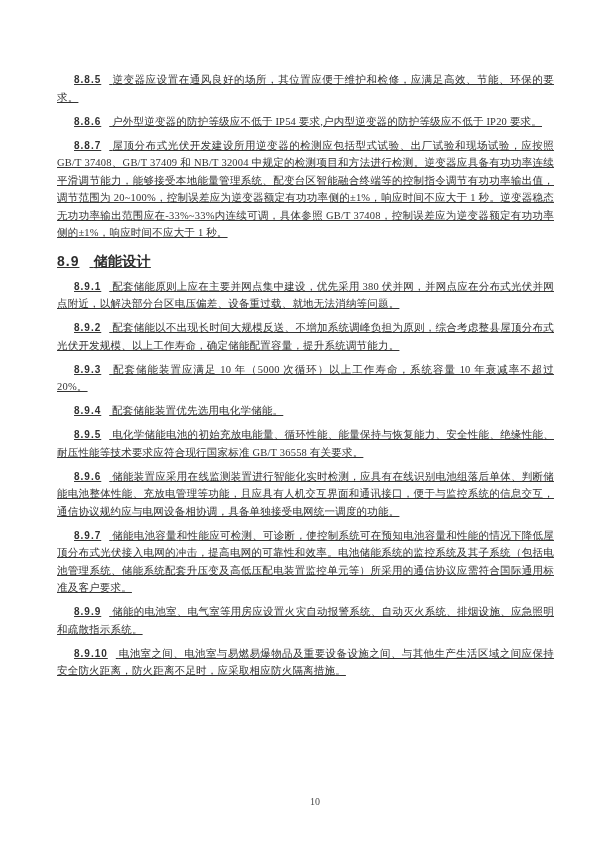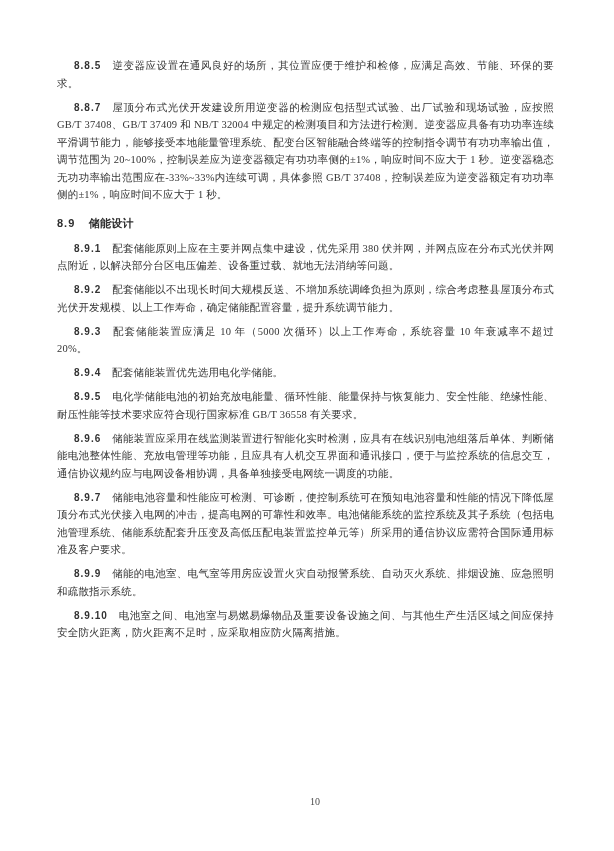--- a/index.html
+++ b/index.html
@@ -12,44 +12,45 @@
     width: 614px;
     height: 851px;
     background: #ffffff;
     box-sizing: border-box;
     overflow: hidden;
     font-family: "Liberation Serif", "DejaVu Serif", serif;
     color: #333333;
   }
   .content {
     position: absolute;
-    top: 57px;
+    top: 71px;
     left: 57px;
     right: 60px;
+    text-decoration: underline;
   }
   .clause {
     margin: 0 0 6.5px 0;
     font-size: 10.5px;
     line-height: 17.5px;
     text-align: justify;
     text-indent: 17px;
     letter-spacing: 0.2px;
   }
   .clause .num {
     font-family: "Liberation Sans", "DejaVu Sans", sans-serif;
     font-weight: bold;
     font-size: 10px;
     letter-spacing: 1px;
     margin-right: 8px;
     color: #333333;
     white-space: nowrap;
   }
   .heading {
     margin: 11px 0 9px 0;
-    font-size: 11px;
+    font-size: 14px;
     line-height: 16px;
     font-weight: bold;
     text-indent: 0;
     font-family: "Liberation Sans", "DejaVu Sans", sans-serif;
     color: #2e2e2e;
     letter-spacing: 0.3px;
   }
   .heading .num {
     letter-spacing: 1px;
     margin-right: 10px;
@@ -71,20 +72,24 @@
 <body>
 
 <div class="page">
   <div class="content">
 
     <p class="clause">
       <span class="num">8.8.5</span>
       <span class="txt">逆变器应设置在通风良好的场所，其位置应便于维护和检修，应满足高效、节能、环保的要求。</span>
     </p>
 
+    <p class="clause">
+      <span class="num">8.8.6</span>
+      <span class="txt">户外型逆变器的防护等级应不低于 IP54 要求,户内型逆变器的防护等级应不低于 IP20 要求。</span>
+    </p>
 
     <p class="clause">
       <span class="num">8.8.7</span>
       <span class="txt">屋顶分布式光伏开发建设所用逆变器的检测应包括型式试验、出厂试验和现场试验，应按照 GB/T 37408、GB/T 37409 和 NB/T 32004 中规定的检测项目和方法进行检测。逆变器应具备有功功率连续平滑调节能力，能够接受本地能量管理系统、配变台区智能融合终端等的控制指令调节有功功率输出值，调节范围为 20~100%，控制误差应为逆变器额定有功功率侧的±1%，响应时间不应大于 1 秒。逆变器稳态无功功率输出范围应在-33%~33%内连续可调，具体参照 GB/T 37408，控制误差应为逆变器额定有功功率侧的±1%，响应时间不应大于 1 秒。</span>
     </p>
 
     <h2 class="heading">
       <span class="num">8.9</span>
       <span class="txt">储能设计</span>
     </h2>

